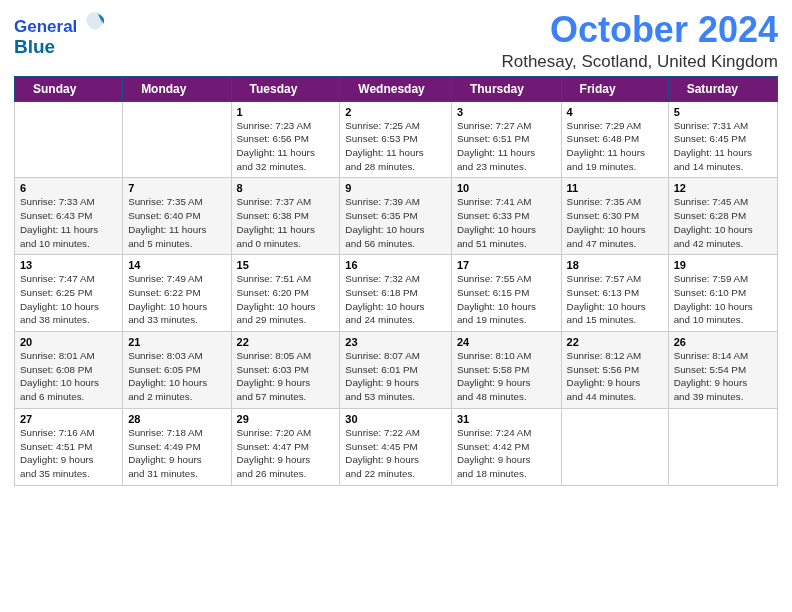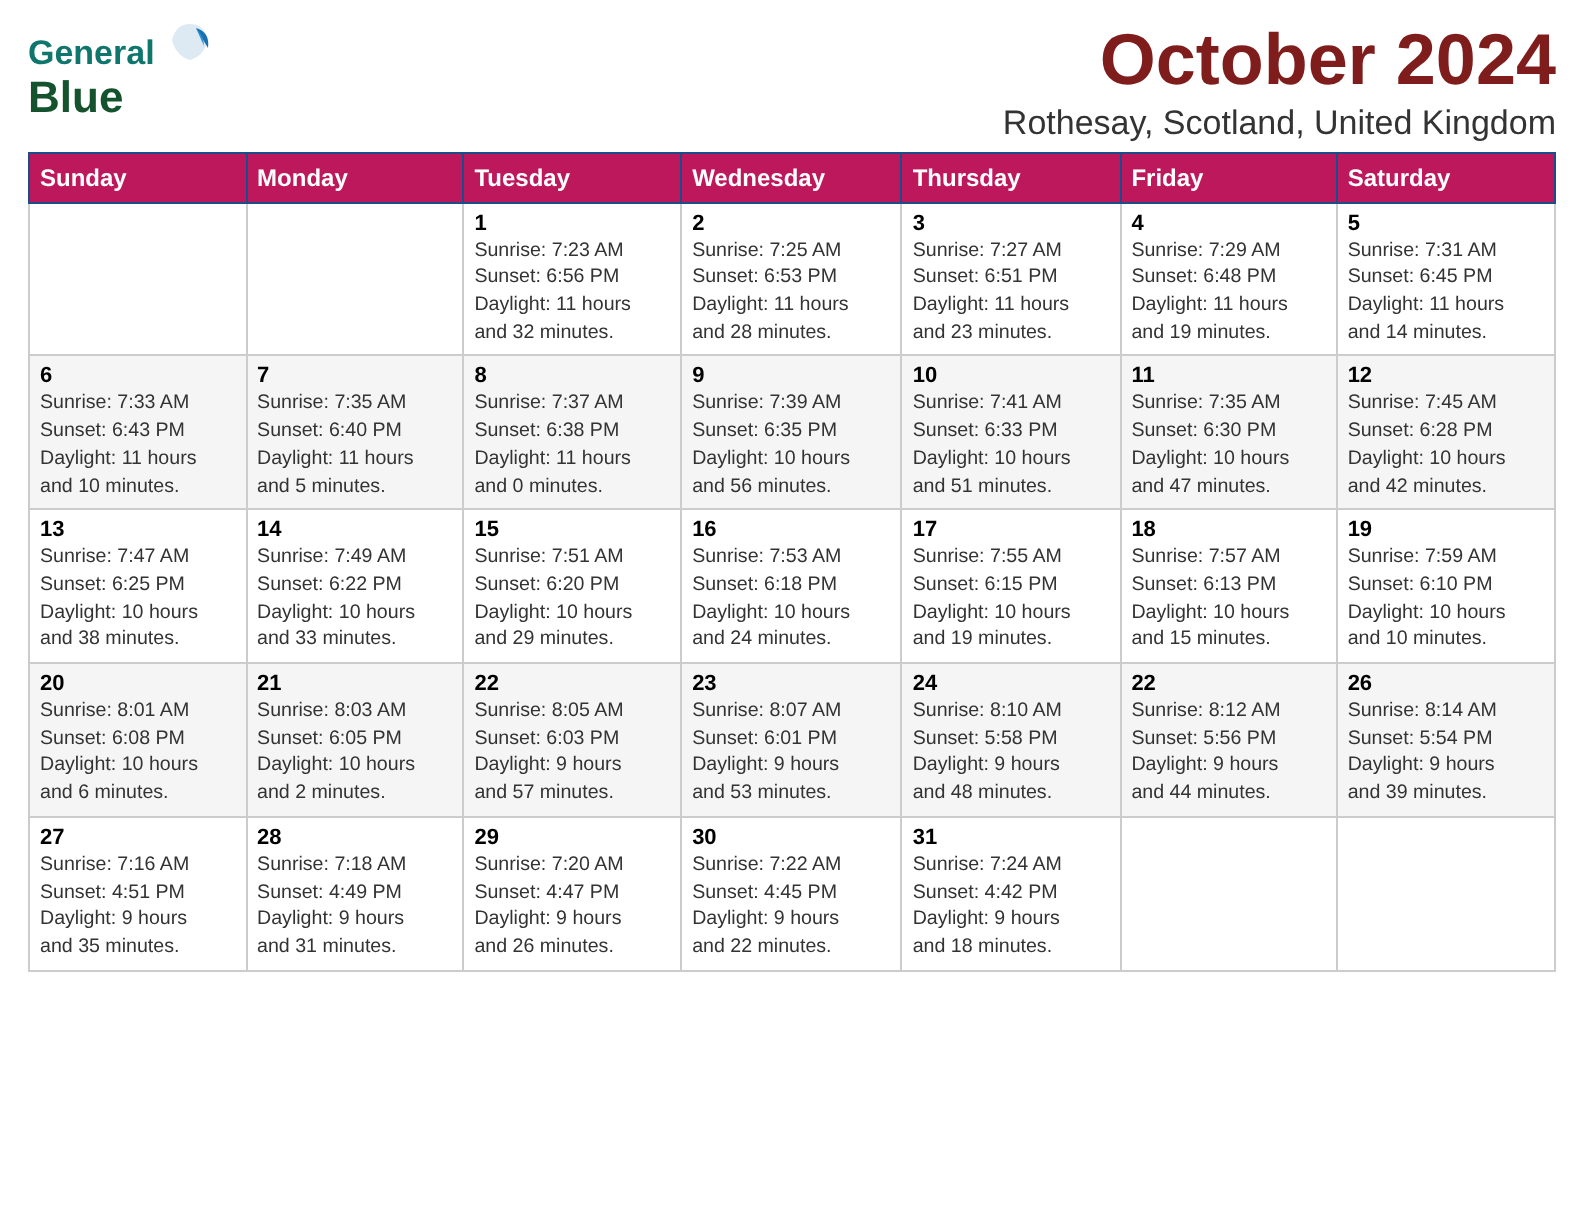--- a/index.html
+++ b/index.html
@@ -21,59 +21,59 @@
       margin-bottom: 4px;
     }
     .logo {
       display: flex;
       align-items: center;
       margin-top: 4px;
     }
     .logo-text-general {
       font-size: 17px;
       font-weight: bold;
-      color: #0f766e;
+      color: #1d4ed8;
       line-height: 1.1;
     }
     .logo-text-blue {
-      font-size: 22px;
-      font-weight: bold;
-      color: #14532d;
+      font-size: 19px;
+      font-weight: bold;
+      color: #0369a1;
       line-height: 1.1;
     }
     .logo-icon {
       width: 22px;
       height: 22px;
       margin-left: 2px;
       margin-top: -4px;
     }
     .title-block {
       text-align: right;
     }
     .month-title {
       font-size: 36px;
       font-weight: bold;
-      color: #7f1d1d;
+      color: #3b82f6;
       line-height: 1.1;
     }
     .subtitle {
       font-size: 17px;
       color: #333;
       margin-top: 2px;
     }
     table {
       width: 100%;
       border-collapse: collapse;
       font-size: 10.5px;
     }
     thead tr th {
-      background-color: #be185d;
+      background-color: #701a75;
       color: #fff;
       text-align: left;
-      padding: 5px 5px;
+      padding: 5px 18px;
       font-size: 12px;
       font-weight: bold;
       border: 1px solid #1a4d8a;
     }
     tbody tr td {
       border: 1px solid #ccc;
       vertical-align: top;
       padding: 4px 5px;
       width: 113px;
       min-height: 70px;
@@ -196,21 +196,21 @@
 Daylight: 10 hours
 and 38 minutes.</span></td>
           <td><span class="day-num">14</span><span class="day-detail" style="white-space: pre-line;">Sunrise: 7:49 AM
 Sunset: 6:22 PM
 Daylight: 10 hours
 and 33 minutes.</span></td>
           <td><span class="day-num">15</span><span class="day-detail" style="white-space: pre-line;">Sunrise: 7:51 AM
 Sunset: 6:20 PM
 Daylight: 10 hours
 and 29 minutes.</span></td>
-          <td><span class="day-num">16</span><span class="day-detail" style="white-space: pre-line;">Sunrise: 7:53 AM
+          <td><span class="day-num">16</span><span class="day-detail" style="white-space: pre-line;">Sunrise: 7:32 AM
 Sunset: 6:18 PM
 Daylight: 10 hours
 and 24 minutes.</span></td>
           <td><span class="day-num">17</span><span class="day-detail" style="white-space: pre-line;">Sunrise: 7:55 AM
 Sunset: 6:15 PM
 Daylight: 10 hours
 and 19 minutes.</span></td>
           <td><span class="day-num">18</span><span class="day-detail" style="white-space: pre-line;">Sunrise: 7:57 AM
 Sunset: 6:13 PM
 Daylight: 10 hours

